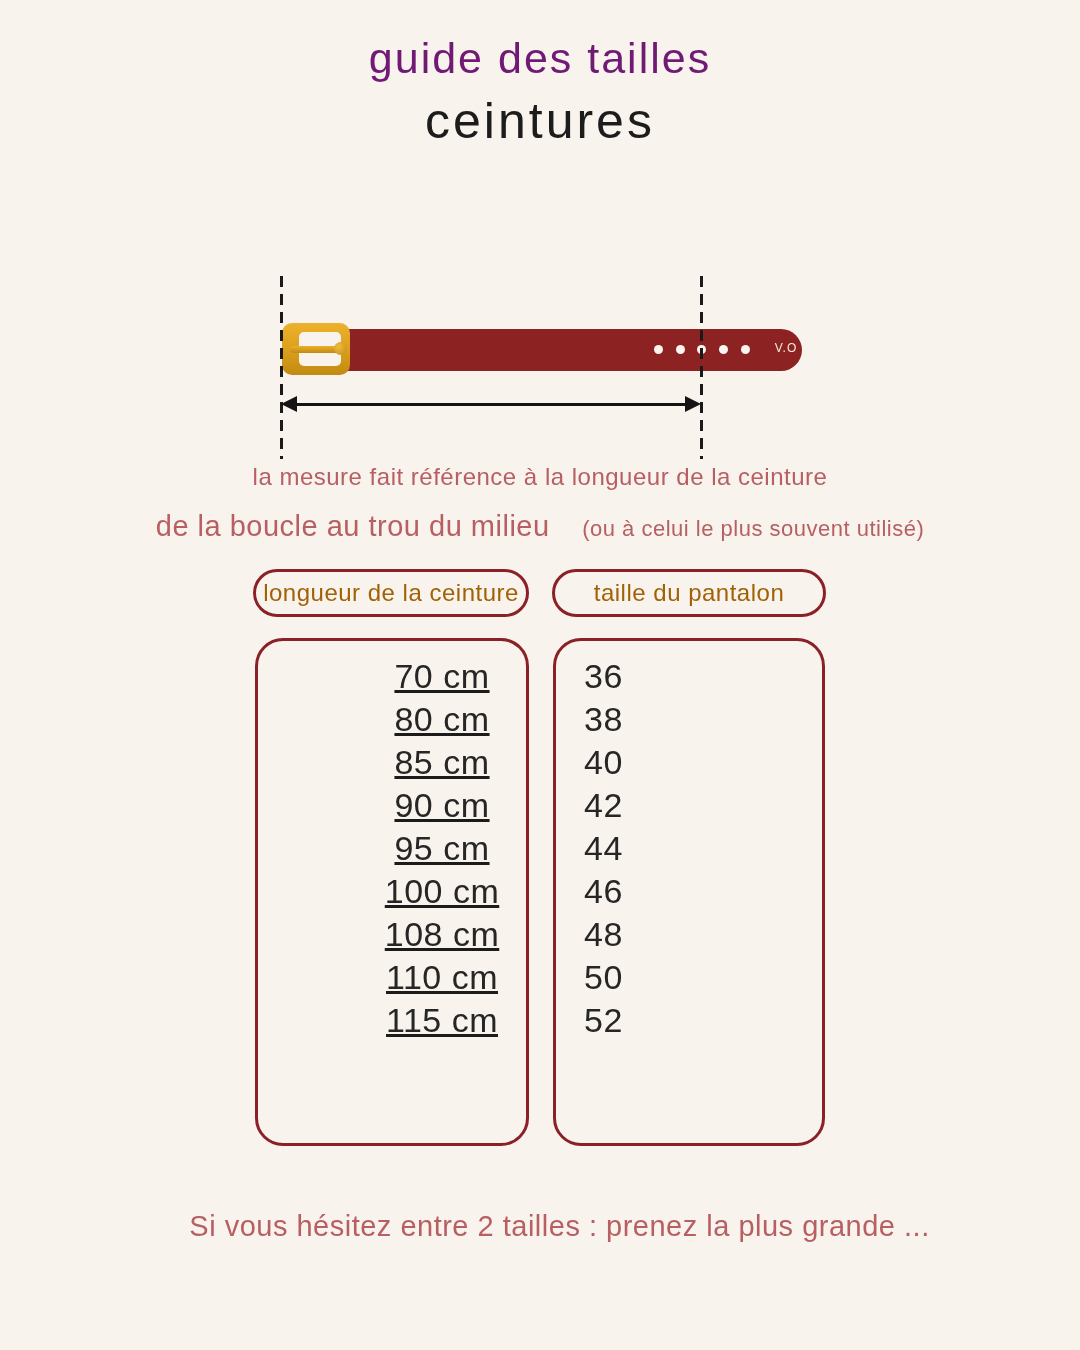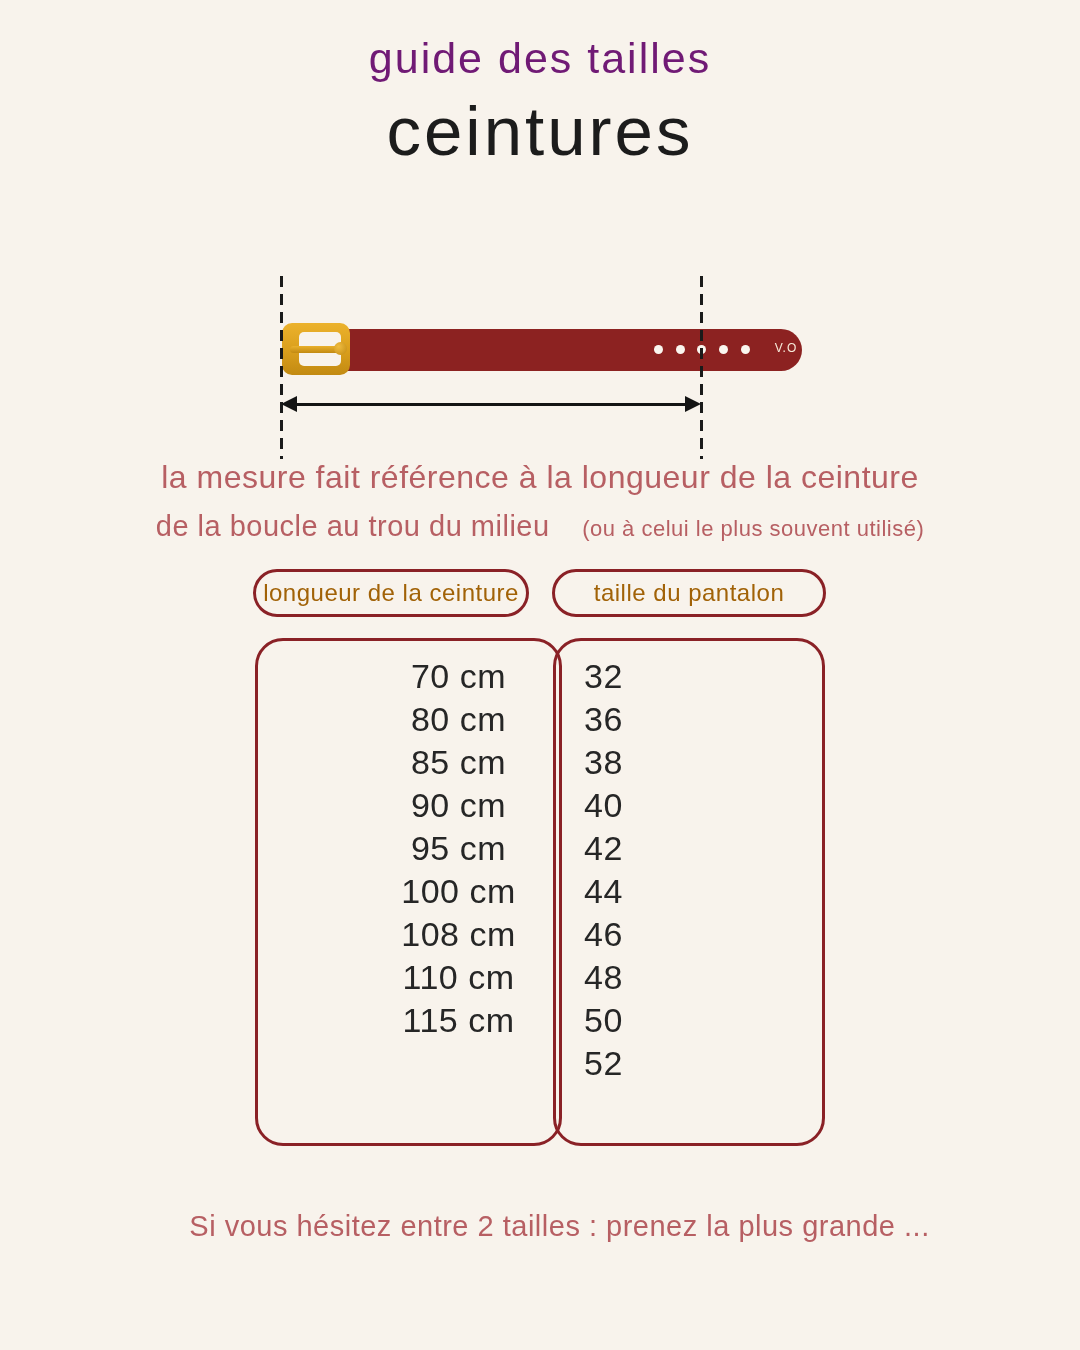--- a/index.html
+++ b/index.html
@@ -8,21 +8,21 @@
     background:#f8f3ec;color:#1c1c1c;
     font-family:"Liberation Sans", sans-serif;
   }
   
   .subtitle{
     position:absolute;top:34px;left:0;width:100%;text-align:center;
     font-size:43px;font-weight:300;letter-spacing:2px;color:#701a75;
   }
   .title{
     position:absolute;top:92px;left:0;width:100%;text-align:center;
-    font-size:69px;font-weight:300;letter-spacing:3px;color:#1c1c1c;
+    font-size:50px;font-weight:300;letter-spacing:3px;color:#1c1c1c;
   }
   
   .diagram{position:absolute;inset:0;margin-top:48px;}
   .dash-v{
     position:absolute;top:228px;height:183px;width:3px;
     background:repeating-linear-gradient(to bottom,#1a1a1a 0 11px,rgba(0,0,0,0) 11px 18px);
   }
   .dash-left{left:280px;}
   .dash-right{left:700px;}
   .belt-strap{
@@ -61,38 +61,38 @@
     content:"";position:absolute;top:1.5px;width:0;height:0;
     border-top:8.5px solid rgba(0,0,0,0);border-bottom:8.5px solid rgba(0,0,0,0);
   }
   .arrow::before{left:0;border-right:16px solid #141414;}
   .arrow::after{right:0;border-left:16px solid #141414;}
   
   .desc{
     position:absolute;top:448px;left:0;width:100%;text-align:center;
     color:#b75f63;letter-spacing:.5px;
   }
-  .desc-line1{font-size:32px;line-height:58px;}
+  .desc-line1{font-size:24px;line-height:58px;}
   .desc-line2{font-size:29px;line-height:40px;}
   .desc-note{font-size:22px;margin-left:24px;}
   
   .pill{
     position:absolute;top:569px;height:48px;box-sizing:border-box;
     border:3px solid #8a2126;border-radius:26px;
     display:flex;align-items:center;justify-content:center;
     font-size:24px;color:#a16207;letter-spacing:.5px;background:transparent;
   }
   .pill-1{left:253px;width:276px;}
   .pill-2{left:552px;width:274px;}
   
   .colbox{
     position:absolute;top:638px;height:508px;box-sizing:border-box;
     border:3px solid #8a2126;border-radius:28px;padding-top:14px;
   }
-  .box-lengths{left:255px;width:307px;}
+  .box-lengths{left:255px;width:274px;text-decoration:underline;}
   .box-sizes{left:553px;width:272px;}
   .row{height:43px;line-height:43px;font-size:34px;color:#262626;letter-spacing:.5px;}
   .box-lengths .row{text-align:center;padding-left:100px;}
   .box-sizes .row{text-align:left;padding-left:28px;}
   
   .footer{
     position:absolute;top:1210px;left:0;width:100%;box-sizing:border-box;
     padding-left:39px;text-align:center;
     font-size:29px;color:#b75f63;letter-spacing:.5px;
   }
@@ -142,21 +142,20 @@
     <div class="row">85 cm</div>
     <div class="row">90 cm</div>
     <div class="row">95 cm</div>
     <div class="row">100 cm</div>
     <div class="row">108 cm</div>
     <div class="row">110 cm</div>
     <div class="row">115 cm</div>
   </div>
 
   <div class="colbox box-sizes">
-    <div class="row">32</div>
     <div class="row">36</div>
     <div class="row">38</div>
     <div class="row">40</div>
     <div class="row">42</div>
     <div class="row">44</div>
     <div class="row">46</div>
     <div class="row">48</div>
     <div class="row">50</div>
     <div class="row">52</div>
   </div>

